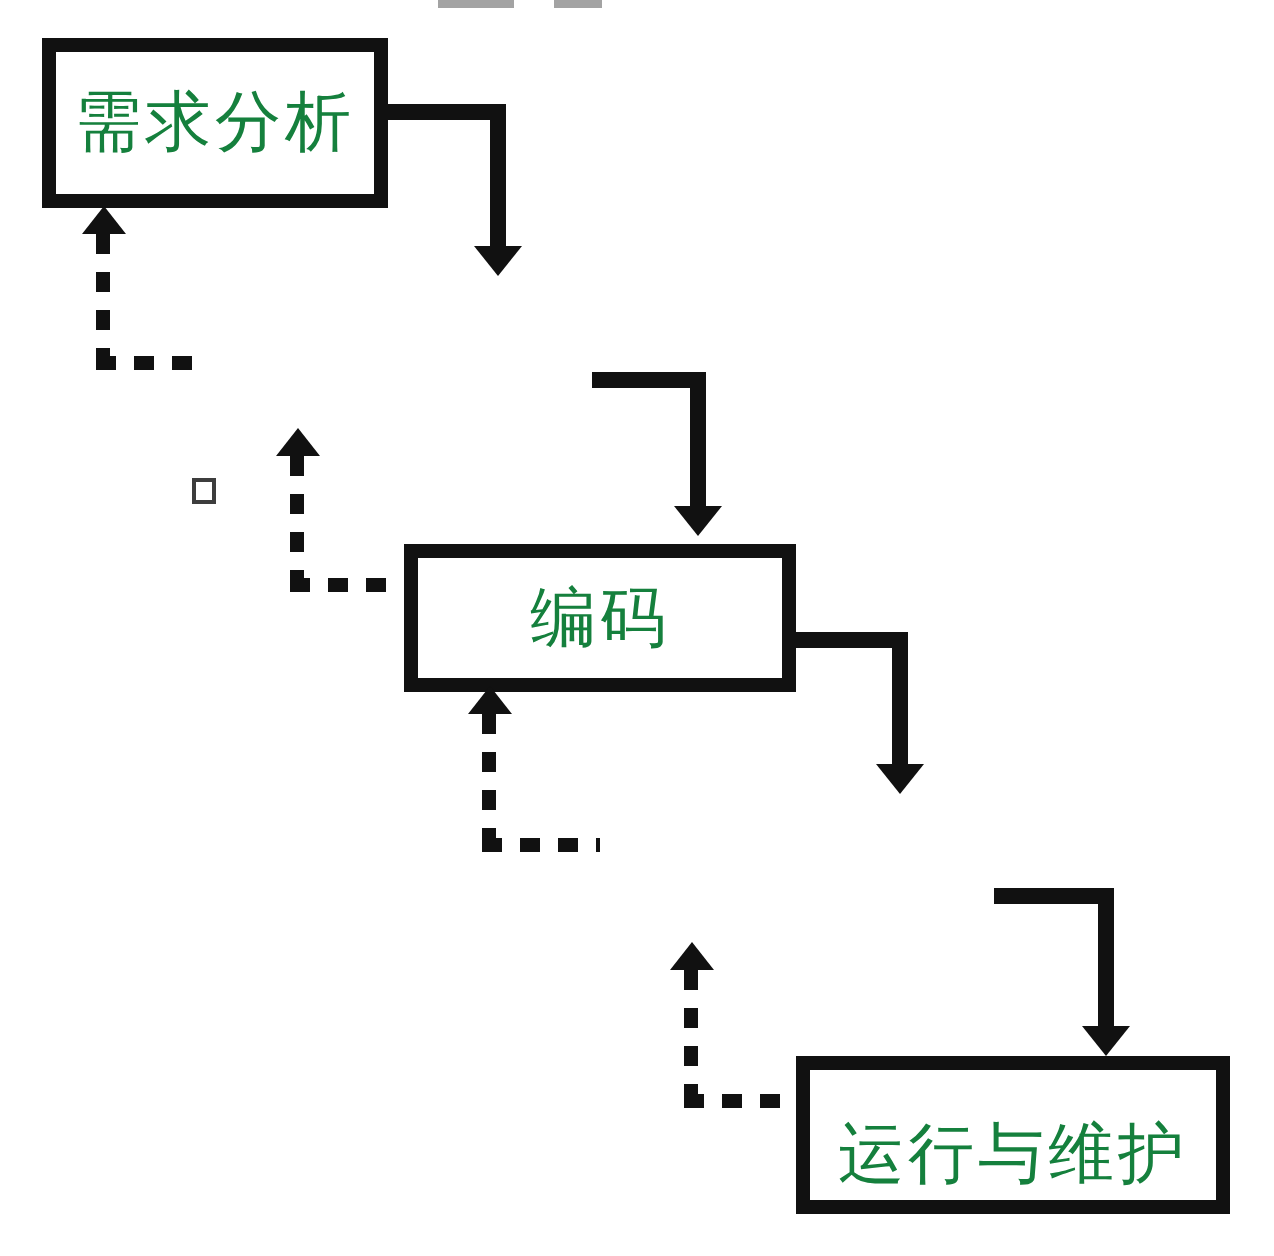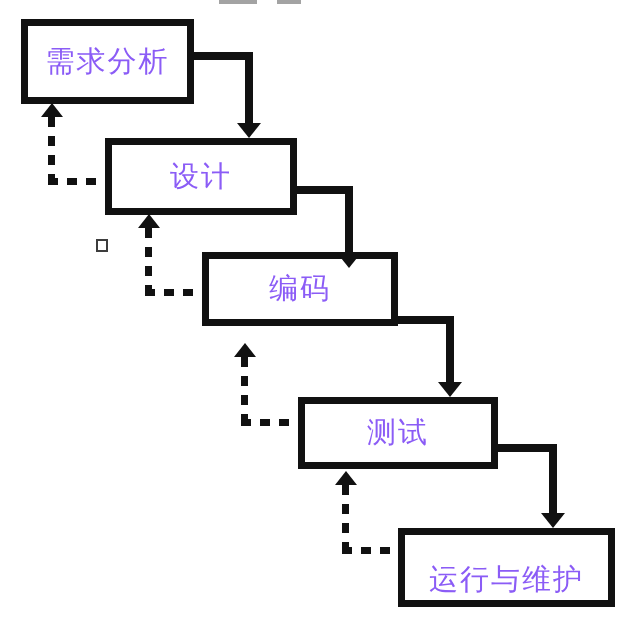--- a/index.html
+++ b/index.html
@@ -14,22 +14,22 @@
   .stage-box {
     position: absolute;
     box-sizing: border-box;
     border: 7px solid #111111;
     background: #ffffff;
     display: flex;
     align-items: center;
     justify-content: center;
   }
   .stage-label {
-    color: #8b5cf6;
-    font-size: 29px;
+    color: #15803d;
+    font-size: 33px;
     letter-spacing: 2px;
     white-space: nowrap;
   }
   .seg { position: absolute; background: #111111; }
   .seg-dash-h {
     position: absolute; height: 7px;
     background: repeating-linear-gradient(to right, #111111 0 10px, transparent 10px 19px);
   }
   .seg-dash-v {
     position: absolute; width: 7px;
@@ -61,31 +61,25 @@
 
 <div class="canvas">
 
   <div class="top-smudge" style="left:219px; width:38px;"></div>
   <div class="top-smudge" style="left:277px; width:24px;"></div>
 
   <div class="stage-box" style="left:21px; top:19px; width:173px; height:85px;">
     <span class="stage-label">需求分析</span>
   </div>
 
-  <div class="stage-box" style="left:105px; top:138px; width:192px; height:77px;">
-    <span class="stage-label">设计</span>
-  </div>
 
-  <div class="stage-box" style="left:202px; top:252px; width:196px; height:74px;">
+  <div class="stage-box" style="left:202px; top:272px; width:196px; height:74px;">
     <span class="stage-label">编码</span>
   </div>
 
-  <div class="stage-box" style="left:298px; top:397px; width:200px; height:72px;">
-    <span class="stage-label">测试</span>
-  </div>
 
   <div class="stage-box" style="left:398px; top:528px; width:217px; height:79px;align-items:flex-end;">
     <span class="stage-label">运行与维护</span>
   </div>
 
   <div>
     <div class="seg" style="left:193px; top:52px; width:60px; height:8px;"></div>
     <div class="seg" style="left:245px; top:52px; width:8px; height:71px;"></div>
     <div class="head-down" style="left:237px; top:123px;"></div>
   </div>

